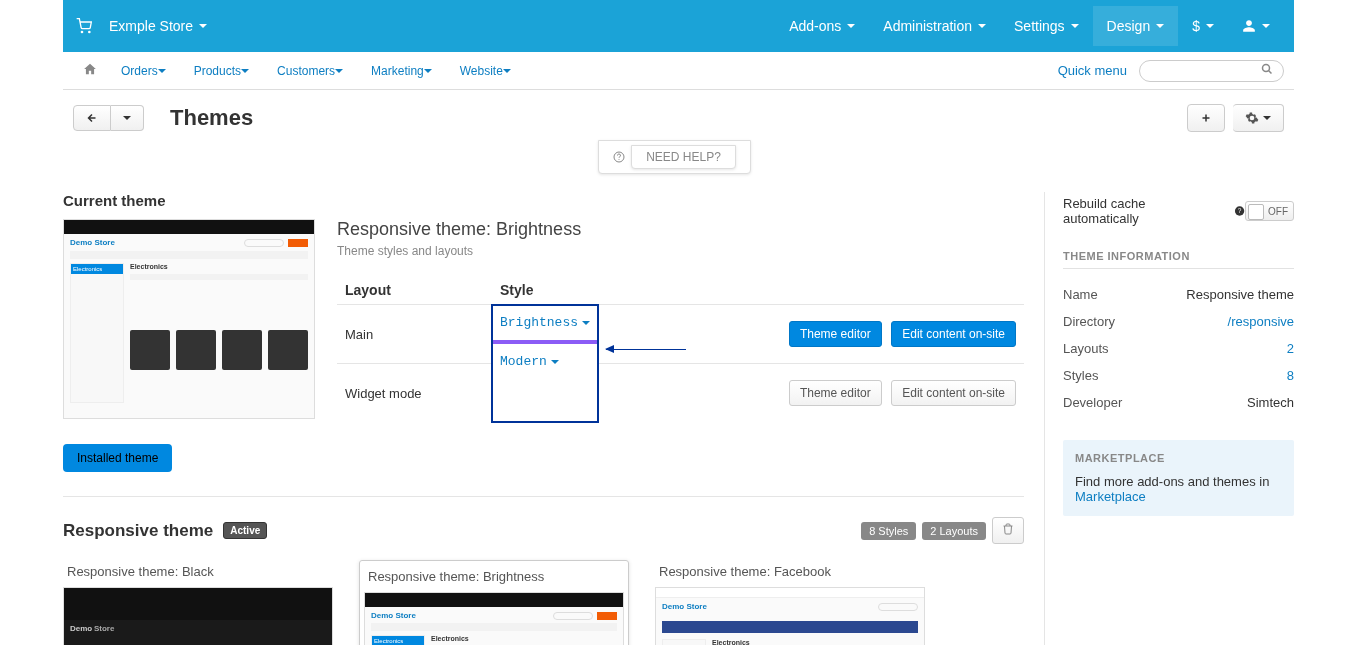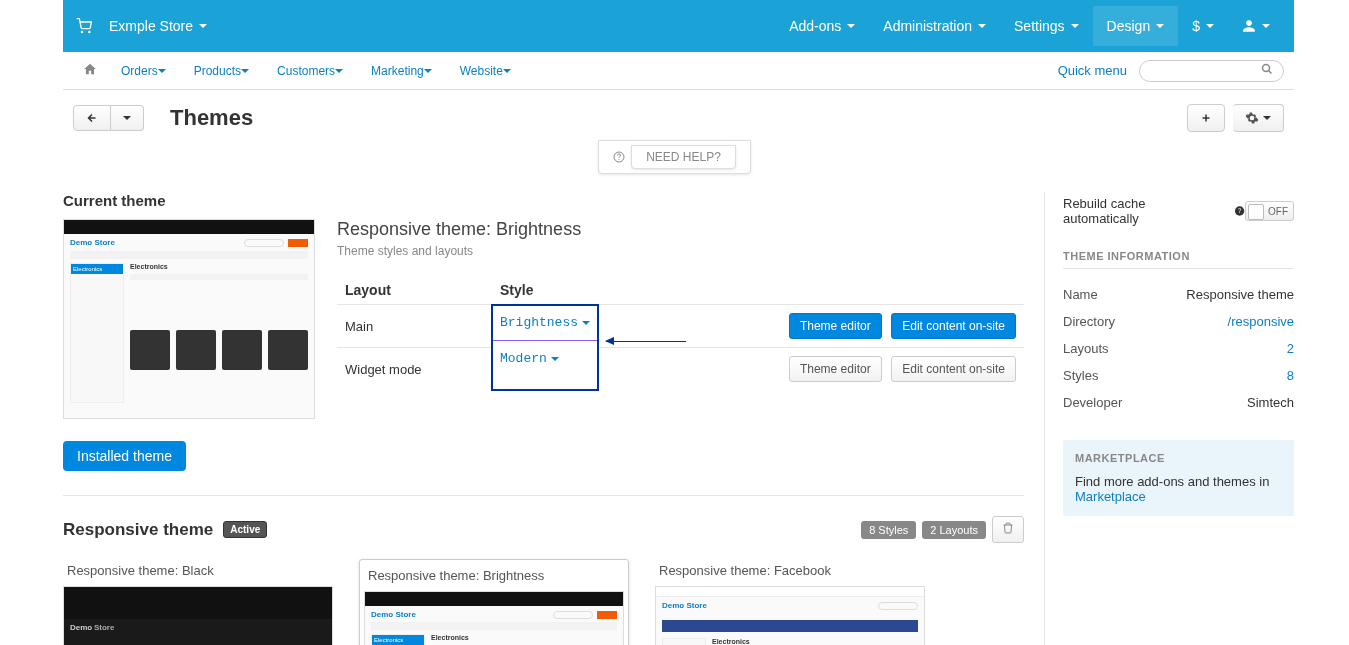--- a/index.html
+++ b/index.html
@@ -38,33 +38,33 @@
 
 .section-title { font-size:15px; font-weight:bold; margin-bottom: 10px;}
 
 .current-theme-row { display:flex; gap:22px; align-items:flex-start; margin-bottom: 22px;}
 .theme-thumb { width: 252px; height: 200px; border:1px solid #ddd; background:#fafafa; position:relative; overflow:hidden;}
 .theme-info { flex:1;}
 .theme-name-big { font-size:18px; color:#444; margin-bottom:4px;}
 .theme-sub { font-size:12px; color:#888; margin-bottom:18px;}
 .layout-table { width:100%; border-collapse:collapse;}
 .layout-table th { text-align:left; font-weight:bold; padding: 6px 8px; font-size:14px;}
-.layout-table td { padding: 8px 8px; border-top:1px solid #e5e5e5; font-size:13px; vertical-align:middle;}
+.layout-table td { padding: 16px 8px; border-top:1px solid #e5e5e5; font-size:13px; vertical-align:middle;}
 .style-cell { color:#0D7EC2; display:flex; align-items:center; gap:4px; cursor:pointer;}
 .highlight-box { outline: 2px solid #003399; outline-offset:-1px;font-family:Liberation Mono, monospace;}
 .action-cell { text-align:right; white-space:nowrap;}
 .btn-primary { background:#0088e0; color:#fff; border:1px solid #0077c7; padding:5px 10px; border-radius:3px; cursor:pointer; font-size:12px; margin-left:6px;}
 .btn-default { background:linear-gradient(#fff,#f2f2f2); border:1px solid #ccc; color:#555; padding:5px 10px; border-radius:3px; cursor:pointer; font-size:12px; margin-left:6px;}
 
 .arrow-pointer { position:relative; }
 .arrow-line { position:absolute; top:15px; left:0; width:80px; height:0; border-top:1.5px solid #003399;}
 .arrow-head { position:absolute; top:11px; left:-1px; width:0;height:0; border-top:4px solid transparent; border-bottom:4px solid transparent; border-right:9px solid #003399;}
 
 .tabs { display:flex; gap:10px; margin-bottom:24px;}
-.tab-active { background:#0088e0; color:#ffffff; padding:7px 14px; border-radius:4px; font-size:14px; cursor:pointer;}
+.tab-active { background:#0088e0; color:#000000; padding:7px 14px; border-radius:4px; font-size:12px; cursor:pointer;}
 .tab-inactive { background:#f2f2f2; color:#0D7EC2; padding:7px 14px; border-radius:4px; font-size:13px; cursor:pointer;}
 
 hr.sep { border:none; border-top:1px solid #e5e5e5; margin: 0 0 20px 0;}
 
 .theme-section-header { display:flex; align-items:center; margin-bottom:16px;}
 .theme-section-title { font-size:17px; font-weight:bold; margin-right:10px;}
 .badge-dark { background:#555; color:#fff; font-size:10px; padding:2px 6px; border-radius:3px; font-weight:bold; border:1px solid #333;}
 .theme-section-right { margin-left:auto; display:flex; align-items:center; gap:6px;}
 .badge-grey { background:#888; color:#fff; font-size:11px; padding:3px 8px; border-radius:3px;}
 .icon-btn { border:1px solid #ccc; background:linear-gradient(#fff,#f0f0f0); padding:5px 9px; border-radius:3px; cursor:pointer; color:#888;}
@@ -278,21 +278,21 @@
           </tr>
           <tr>
             <td>Main</td>
             <td class="highlight-box" rowspan="2" style="vertical-align:top;padding:0;">
               <div style="padding:10px 8px;">
                 <span class="style-cell">
                       <span>Brightness</span>
                       <span class="caret" style="border-top-color:#0D7EC2;"></span>
                     </span>
               </div>
-              <div style="padding:10px 8px;border-top:1px solid #8b5cf6;">
+              <div style="padding:10px 8px;border-top:4px solid #8b5cf6;">
                 <span class="style-cell">
                       <span>Modern</span>
                       <span class="caret" style="border-top-color:#0D7EC2;"></span>
                     </span>
               </div>
             </td>
             <td style="width:90px;position:relative;">
               <div class="arrow-pointer">
                     <div class="arrow-head"></div>
                     <div class="arrow-line"></div>

